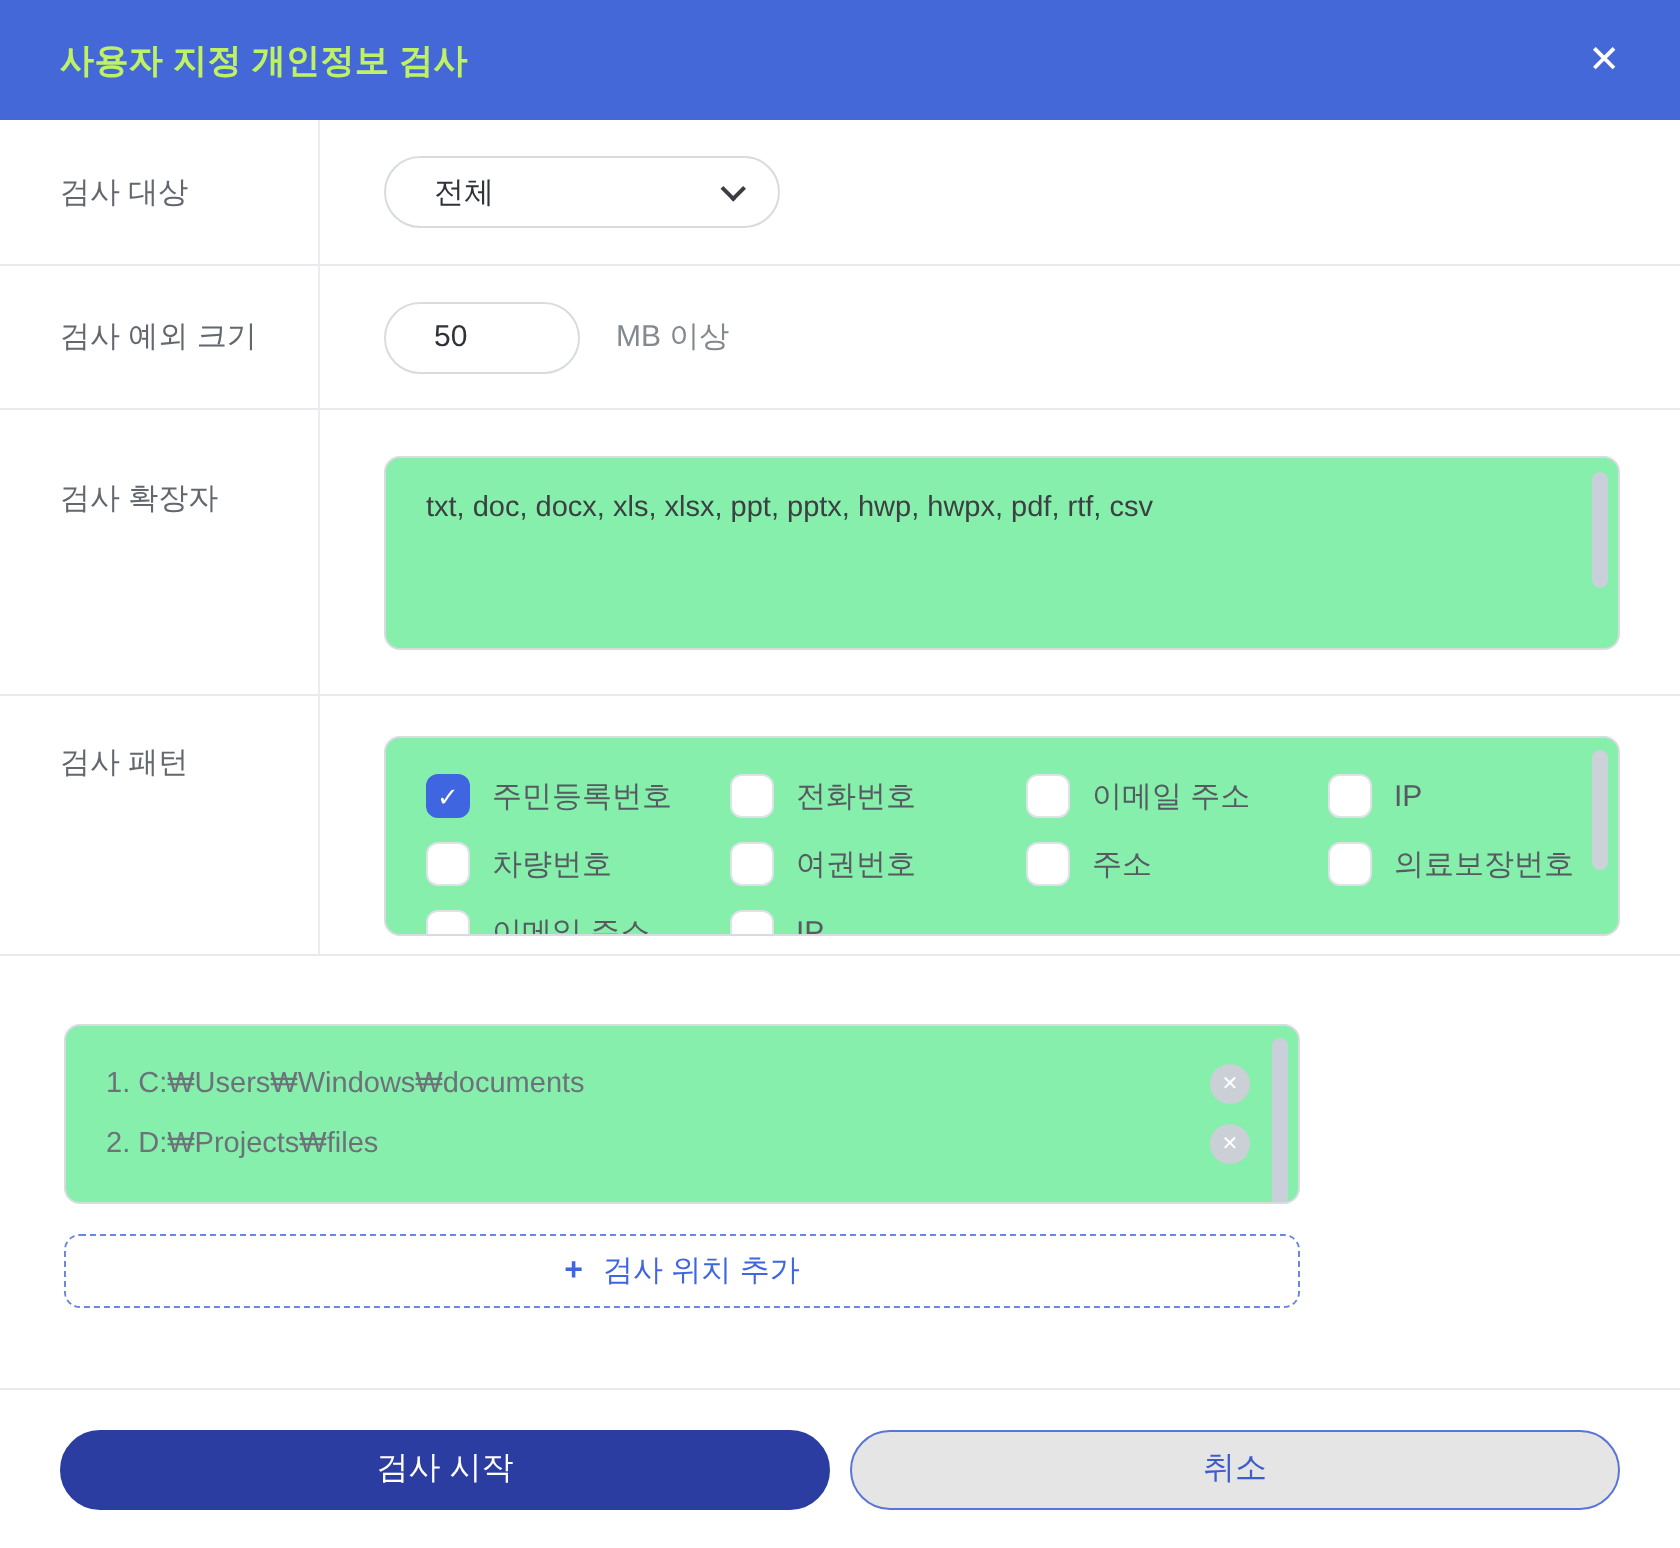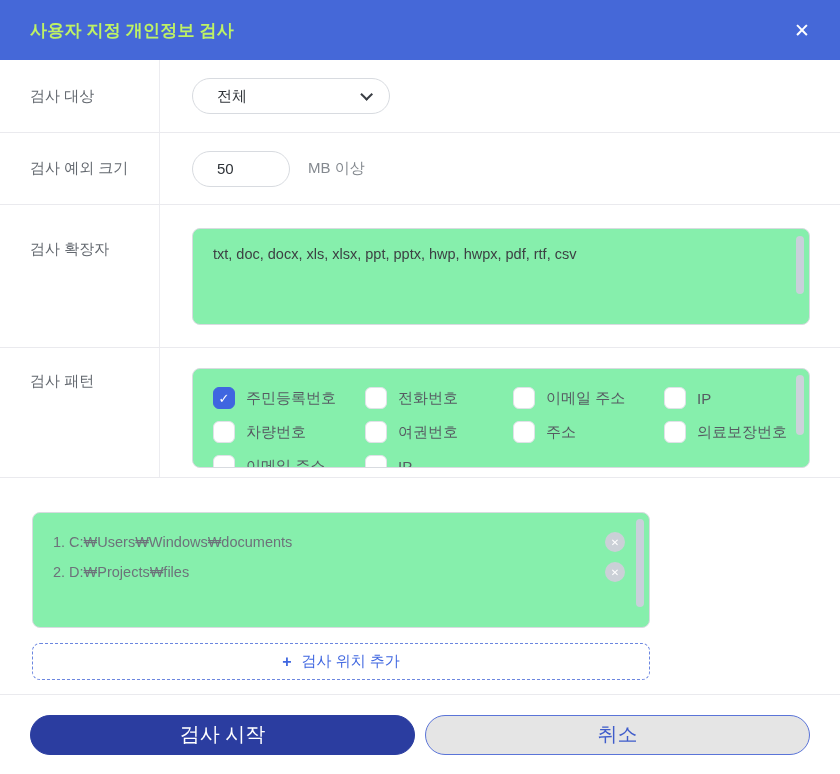--- a/index.html
+++ b/index.html
@@ -60,31 +60,31 @@
 
   .pattern-panel{height:100px;overflow:hidden;padding:12px 20px 0 20px;}
   .pat-grid{display:grid;grid-template-columns:152px 148px 151px auto;}
   .pat-item{height:34px;display:flex;align-items:center;cursor:pointer;}
   .cb{width:22px;height:22px;border:1px solid #dfe2e7;border-radius:6px;background:#fff;flex:0 0 22px;display:flex;align-items:center;justify-content:center;}
   .cb .check{display:none;color:#fff;font-size:13px;font-weight:700;line-height:1;}
   .pat-item.checked .cb{background:var(--blue-accent);border-color:var(--blue-accent);}
   .pat-item.checked .cb .check{display:block;}
   .pat-label{margin-left:11px;font-size:15px;color:#565b62;}
 
-  .loc-panel{height:116px;padding:14px 0 0 0;overflow:hidden;}
+  .loc-panel{height:90px;padding:14px 0 0 0;overflow:hidden;}
   .loc-item{height:30px;display:flex;align-items:center;justify-content:space-between;padding:0 24px 0 20px;}
   .loc-text{font-size:14.5px;color:#6d727a;}
   .loc-del{width:20px;height:20px;border-radius:50%;background:#cbd0d7;color:#fff;font-size:10px;display:flex;align-items:center;justify-content:center;cursor:pointer;flex:0 0 20px;}
 
   .add-btn{width:618px;height:37px;margin-top:15px;border:1px dashed #6b86e0;border-radius:8px;background:#fff;display:flex;align-items:center;justify-content:center;cursor:pointer;color:var(--blue-accent);font-size:15px;}
   .add-plus{font-size:16px;font-weight:700;margin-right:10px;}
 
   
   .ftr{height:79px;display:flex;align-items:center;justify-content:space-between;padding:0 30px;}
-  .btn{width:385px;height:40px;border-radius:20px;font-size:20px;font-family:inherit;cursor:pointer;display:flex;align-items:center;justify-content:center;}
+  .btn{width:385px;height:40px;border-radius:20px;font-size:16px;font-family:inherit;cursor:pointer;display:flex;align-items:center;justify-content:center;}
   .btn-primary{background:var(--blue-dark);border:1px solid var(--blue-dark);color:#ffffff;}
   .btn-cancel{background:#e5e5e5;border:1px solid #5a74d8;color:#3f5ccb;}
 </style>
 </head>
 <body>
 
 <div class="hdr">
   <div class="hdr-title">사용자 지정 개인정보 검사</div>
   <div class="hdr-close">✕</div>
 </div>

